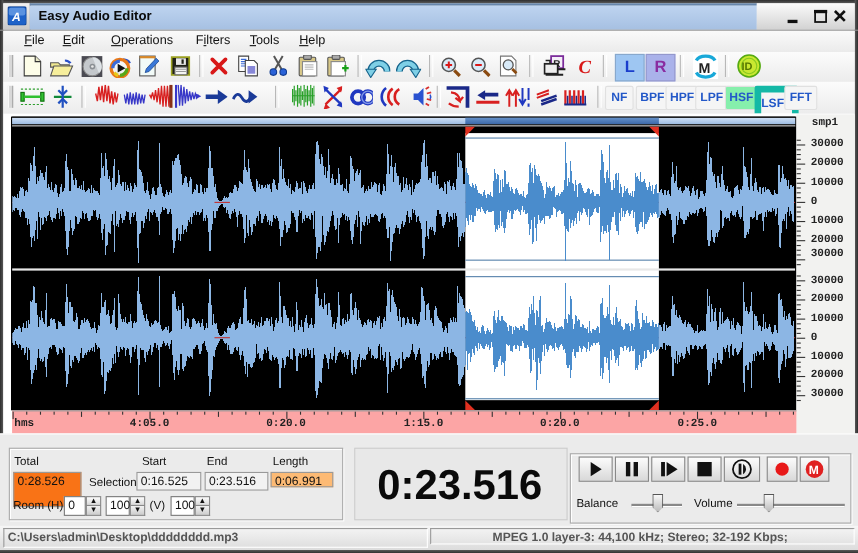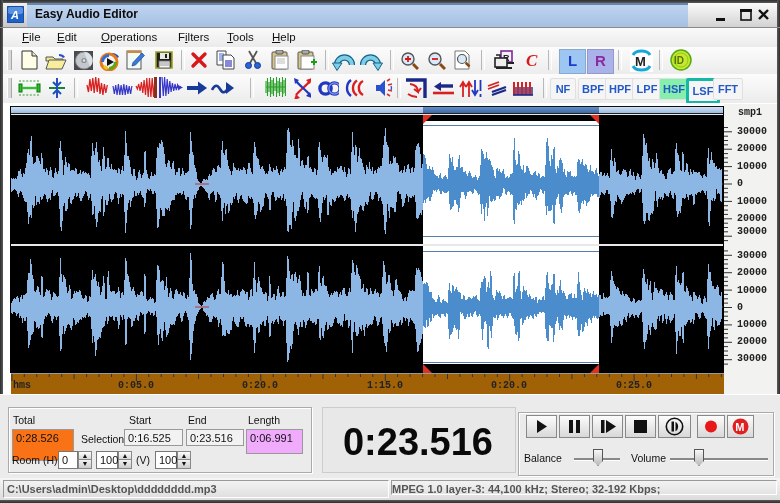--- a/index.html
+++ b/index.html
@@ -251,21 +251,21 @@
     <path d="M3 16 V3 M7 16 V3 M11 16 V3 M15 16 V3 M19 16 V3" stroke="#d82020" stroke-width="2"></path>
     <path d="M5 16 V8 M9 16 V8 M13 16 V8 M17 16 V8 M21 16 V8" stroke="#1a2888" stroke-width="1.4"></path>
     <path d="M2 16 h20" stroke="#1a2888" stroke-width="1.6"></path>
   </svg>
 <div style="position:absolute;left:543px;top:78px;width:2px;height:20px;border-left:1px solid #b8b8b8;border-right:1px solid #fff"></div>
 <div style="position:absolute;left:550px;top:78px;width:24px;height:20px;background:#f5f5f5;border:1px solid #e0e0e0;border-radius:2px;text-align:center;font:bold 11px 'Liberation Sans';color:#2358c8;line-height:20px">NF</div>
 <div style="position:absolute;left:578px;top:78px;width:28px;height:20px;background:#f5f5f5;border:1px solid #e0e0e0;border-radius:2px;text-align:center;font:bold 11px 'Liberation Sans';color:#2358c8;line-height:20px">BPF</div>
 <div style="position:absolute;left:605px;top:78px;width:28px;height:20px;background:#f5f5f5;border:1px solid #e0e0e0;border-radius:2px;text-align:center;font:bold 11px 'Liberation Sans';color:#2358c8;line-height:20px">HPF</div>
 <div style="position:absolute;left:632px;top:78px;width:28px;height:20px;background:#f5f5f5;border:1px solid #e0e0e0;border-radius:2px;text-align:center;font:bold 11px 'Liberation Sans';color:#2358c8;line-height:20px">LPF</div>
 <div style="position:absolute;left:659px;top:78px;width:28px;height:20px;background:#86efac;border:1px solid #e0e0e0;border-radius:2px;text-align:center;font:bold 11px 'Liberation Sans';color:#2358c8;line-height:20px">HSF</div>
-<div style="position:absolute;left:686px;top:78px;width:28px;height:20px;background:#f5f5f5;border:3px solid #14b8a6;border-radius:2px;text-align:center;font:bold 11px 'Liberation Sans';color:#2358c8;line-height:20px">LSF</div>
+<div style="position:absolute;left:686px;top:78px;width:28px;height:20px;background:#f5f5f5;border:6px solid #14b8a6;border-radius:2px;font:bold 11px 'Liberation Sans';color:#2358c8;line-height:20px">LSF</div>
 <div style="position:absolute;left:713px;top:78px;width:28px;height:20px;background:#f5f5f5;border:1px solid #e0e0e0;border-radius:2px;text-align:center;font:bold 11px 'Liberation Sans';color:#2358c8;line-height:20px">FFT</div>
 <div style="position:absolute;left:3px;top:103px;width:774px;height:291px;background:#fff"></div>
 <div style="position:absolute;left:10px;top:106px;width:714px;height:267px;background:#000"></div>
 <div style="position:absolute;left:11px;top:106px;width:712px;height:7px;background:linear-gradient(#d0e0f4,#9cbce2);border-top:1px solid #111;box-sizing:border-box"></div>
 <div style="position:absolute;left:423px;top:107px;width:176px;height:6px;background:linear-gradient(#6490c8,#3c68a8)"></div>
 <div style="position:absolute;left:11px;top:113px;width:712px;height:1px;background:#222"></div>
 <div style="position:absolute;left:11px;top:114px;width:712px;height:1px;background:#e8e8e8"></div>
 <svg width="712" height="258" style="position:absolute;left:11px;top:115px">
 <rect x="0" y="0" width="712" height="258" fill="#000"></rect>
 <rect x="412" y="6" width="176" height="243" fill="#fff"></rect>
@@ -367,21 +367,21 @@
     <div style="position:absolute;left:13px;top:109px;font:bold 10px 'Liberation Mono',monospace;color:#222">20000</div>
     <div style="position:absolute;left:13px;top:122px;font:bold 10px 'Liberation Mono',monospace;color:#222">30000</div>
     <div style="position:absolute;left:13px;top:146px;font:bold 10px 'Liberation Mono',monospace;color:#222">30000</div>
     <div style="position:absolute;left:13px;top:163px;font:bold 10px 'Liberation Mono',monospace;color:#222">20000</div>
     <div style="position:absolute;left:13px;top:181px;font:bold 10px 'Liberation Mono',monospace;color:#222">10000</div>
     <div style="position:absolute;left:13px;top:198px;font:bold 10px 'Liberation Mono',monospace;color:#222">0</div>
     <div style="position:absolute;left:13px;top:215px;font:bold 10px 'Liberation Mono',monospace;color:#222">10000</div>
     <div style="position:absolute;left:13px;top:232px;font:bold 10px 'Liberation Mono',monospace;color:#222">20000</div>
     <div style="position:absolute;left:13px;top:249px;font:bold 10px 'Liberation Mono',monospace;color:#222">30000</div>
   </div>
-<div style="position:absolute;left:11px;top:373px;width:713px;height:21px;background:#a16207;border-top:1px solid #999">
+<div style="position:absolute;left:11px;top:373px;width:713px;height:21px;background:#fca5a5;border-top:1px solid #999">
     <svg width="713" height="8" style="position:absolute;left:0;top:0">
       <rect x="0.4" y="0" width="1" height="7" fill="#333"></rect>
       <rect x="12.8" y="0" width="1" height="3" fill="#333"></rect>
       <rect x="25.3" y="0" width="1" height="3" fill="#333"></rect>
       <rect x="37.7" y="0" width="1" height="3" fill="#333"></rect>
       <rect x="50.2" y="0" width="1" height="3" fill="#333"></rect>
       <rect x="62.6" y="0" width="1" height="5" fill="#333"></rect>
       <rect x="75.1" y="0" width="1" height="3" fill="#333"></rect>
       <rect x="87.5" y="0" width="1" height="3" fill="#333"></rect>
       <rect x="100.0" y="0" width="1" height="3" fill="#333"></rect>
@@ -429,37 +429,37 @@
       <rect x="622.6" y="0" width="1" height="7" fill="#333"></rect>
       <rect x="635.1" y="0" width="1" height="3" fill="#333"></rect>
       <rect x="647.5" y="0" width="1" height="3" fill="#333"></rect>
       <rect x="660.0" y="0" width="1" height="3" fill="#333"></rect>
       <rect x="672.4" y="0" width="1" height="3" fill="#333"></rect>
       <rect x="684.9" y="0" width="1" height="5" fill="#333"></rect>
       <rect x="697.3" y="0" width="1" height="3" fill="#333"></rect>
       <rect x="709.8" y="0" width="1" height="3" fill="#333"></rect>
     </svg>
     <div style="position:absolute;left:2px;top:6px;font:bold 10px 'Liberation Mono',monospace;color:#222">hms</div>
-    <div style="position:absolute;left:107px;top:6px;font:bold 10px 'Liberation Mono',monospace;color:#222">0:05.0</div>
+    <div style="position:absolute;left:107px;top:6px;font:bold 10px 'Liberation Mono',monospace;color:#222">4:05.0</div>
     <div style="position:absolute;left:231px;top:6px;font:bold 10px 'Liberation Mono',monospace;color:#222">0:20.0</div>
     <div style="position:absolute;left:356px;top:6px;font:bold 10px 'Liberation Mono',monospace;color:#222">1:15.0</div>
     <div style="position:absolute;left:480px;top:6px;font:bold 10px 'Liberation Mono',monospace;color:#222">0:20.0</div>
     <div style="position:absolute;left:605px;top:6px;font:bold 10px 'Liberation Mono',monospace;color:#222">0:25.0</div>
   </div>
 <div style="position:absolute;left:0;top:394px;width:780px;height:84px;background:#ebebeb;border-top:1px solid #fff"></div>
 <div style="position:absolute;left:8px;top:407px;width:302px;height:64px;border:1px solid #aaa;box-shadow:inset 1px 1px 0 #fff,1px 1px 0 #fff"></div>
 <div style="font:10.5px 'Liberation Sans';color:#111;position:absolute;white-space:nowrap;left:13px;top:414px">Total</div>
 <div style="font:10.5px 'Liberation Sans';color:#111;position:absolute;white-space:nowrap;left:129px;top:414px">Start</div>
 <div style="font:10.5px 'Liberation Sans';color:#111;position:absolute;white-space:nowrap;left:188px;top:414px">End</div>
 <div style="font:10.5px 'Liberation Sans';color:#111;position:absolute;white-space:nowrap;left:248px;top:414px">Length</div>
 <div style="position:absolute;left:12px;top:429px;width:62px;height:32px;background:#f97316;border:1px solid #999;font:11px 'Liberation Sans';color:#111;line-height:17px;padding-left:3px;box-sizing:border-box">0:28.526</div>
 <div style="font:10.5px 'Liberation Sans';color:#111;position:absolute;white-space:nowrap;left:81px;top:433px">Selection</div>
 <div style="position:absolute;left:124px;top:429px;width:59px;height:17px;background:#f2f2f2;border:1px solid #999;font:11px 'Liberation Sans';color:#111;line-height:17px;padding-left:3px;box-sizing:border-box">0:16.525</div>
 <div style="position:absolute;left:186px;top:429px;width:58px;height:17px;background:#f2f2f2;border:1px solid #999;font:11px 'Liberation Sans';color:#111;line-height:17px;padding-left:3px;box-sizing:border-box">0:23.516</div>
-<div style="position:absolute;left:246px;top:429px;width:57px;height:25px;background:#f0abfc;border:1px solid #999;font:11px 'Liberation Sans';color:#111;line-height:17px;padding-left:3px;box-sizing:border-box">0:06.991</div>
+<div style="position:absolute;left:246px;top:429px;width:57px;height:14px;background:#fdba74;border:1px solid #999;font:11px 'Liberation Sans';color:#111;line-height:17px;padding-left:3px;box-sizing:border-box">0:06.991</div>
 <div style="font:10.5px 'Liberation Sans';color:#111;position:absolute;white-space:nowrap;left:12px;top:454px">Room (H)</div>
 <div style="position:absolute;left:58px;top:451px;width:20px;height:18px;background:#fff;border:1px solid #777;font:11px 'Liberation Sans';color:#111;line-height:16px;padding-left:3px;box-sizing:border-box">0</div>
 <div style="position:absolute;left:78px;top:451px;width:14px;height:9px;background:linear-gradient(#fdfdfd,#d8d8d8);border:1px solid #888;box-sizing:border-box;text-align:center;font:7px 'Liberation Sans';color:#111;line-height:7px">▲</div>
 <div style="position:absolute;left:78px;top:460px;width:14px;height:9px;background:linear-gradient(#f2f2f2,#cccccc);border:1px solid #888;border-top:none;box-sizing:border-box;text-align:center;font:7px 'Liberation Sans';color:#111;line-height:7px">▼</div>
 <div style="position:absolute;left:96px;top:451px;width:22px;height:18px;background:#fff;border:1px solid #777;font:11px 'Liberation Sans';color:#111;line-height:16px;padding-left:3px;box-sizing:border-box">100</div>
 <div style="position:absolute;left:118px;top:451px;width:14px;height:9px;background:linear-gradient(#fdfdfd,#d8d8d8);border:1px solid #888;box-sizing:border-box;text-align:center;font:7px 'Liberation Sans';color:#111;line-height:7px">▲</div>
 <div style="position:absolute;left:118px;top:460px;width:14px;height:9px;background:linear-gradient(#f2f2f2,#cccccc);border:1px solid #888;border-top:none;box-sizing:border-box;text-align:center;font:7px 'Liberation Sans';color:#111;line-height:7px">▼</div>
 <div style="font:10.5px 'Liberation Sans';color:#111;position:absolute;white-space:nowrap;left:136px;top:454px">(V)</div>
 <div style="position:absolute;left:155px;top:451px;width:22px;height:18px;background:#fff;border:1px solid #777;font:11px 'Liberation Sans';color:#111;line-height:16px;padding-left:3px;box-sizing:border-box">100</div>
 <div style="position:absolute;left:177px;top:451px;width:14px;height:9px;background:linear-gradient(#fdfdfd,#d8d8d8);border:1px solid #888;box-sizing:border-box;text-align:center;font:7px 'Liberation Sans';color:#111;line-height:7px">▲</div>
@@ -494,12 +494,12 @@
       <text x="7.2" y="15" font-family="Liberation Sans" font-weight="bold" font-size="11" fill="#fff">M</text>
     </svg></div>
 <div style="font:10.5px 'Liberation Sans';color:#111;position:absolute;white-space:nowrap;left:524px;top:452px">Balance</div>
 <div style="position:absolute;left:574px;top:458px;width:46px;height:2px;background:#888;border-bottom:1px solid #fff"></div>
 <div style="position:absolute;left:593px;top:449px;width:10px;height:17px;background:linear-gradient(#f8f8f8,#bbb);border:1px solid #555;box-sizing:border-box;clip-path:polygon(0 0,100% 0,100% 70%,50% 100%,0 70%)"></div>
 <div style="font:10.5px 'Liberation Sans';color:#111;position:absolute;white-space:nowrap;left:631px;top:452px">Volume</div>
 <div style="position:absolute;left:670px;top:458px;width:98px;height:2px;background:#888;border-bottom:1px solid #fff"></div>
 <div style="position:absolute;left:694px;top:449px;width:10px;height:17px;background:linear-gradient(#f8f8f8,#bbb);border:1px solid #555;box-sizing:border-box;clip-path:polygon(0 0,100% 0,100% 70%,50% 100%,0 70%)"></div>
 <div style="position:absolute;left:0;top:478px;width:780px;height:22px;background:linear-gradient(#f6f6f6,#dcdcdc)"></div>
 <div style="position:absolute;left:3px;top:480px;width:386px;height:18px;border:1px solid;border-color:#999 #fff #fff #999;box-sizing:border-box;font:bold 11px 'Liberation Sans';color:#555;line-height:16px;padding-left:3px">C:\Users\admin\Desktop\dddddddd.mp3</div>
-<div style="position:absolute;left:391px;top:480px;width:386px;height:15px;border:1px solid;border-color:#999 #fff #fff #999;box-sizing:border-box;font:bold 11px 'Liberation Sans';color:#555;line-height:16px;text-align:left;padding-right:4px">MPEG 1.0 layer-3: 44,100 kHz; Stereo; 32-192 Kbps;</div>
+<div style="position:absolute;left:391px;top:480px;width:386px;height:15px;border:1px solid;border-color:#999 #fff #fff #999;box-sizing:border-box;font:bold 11px 'Liberation Sans';color:#555;line-height:16px;text-align:center;padding-right:4px">MPEG 1.0 layer-3: 44,100 kHz; Stereo; 32-192 Kbps;</div>
 </body></html>

